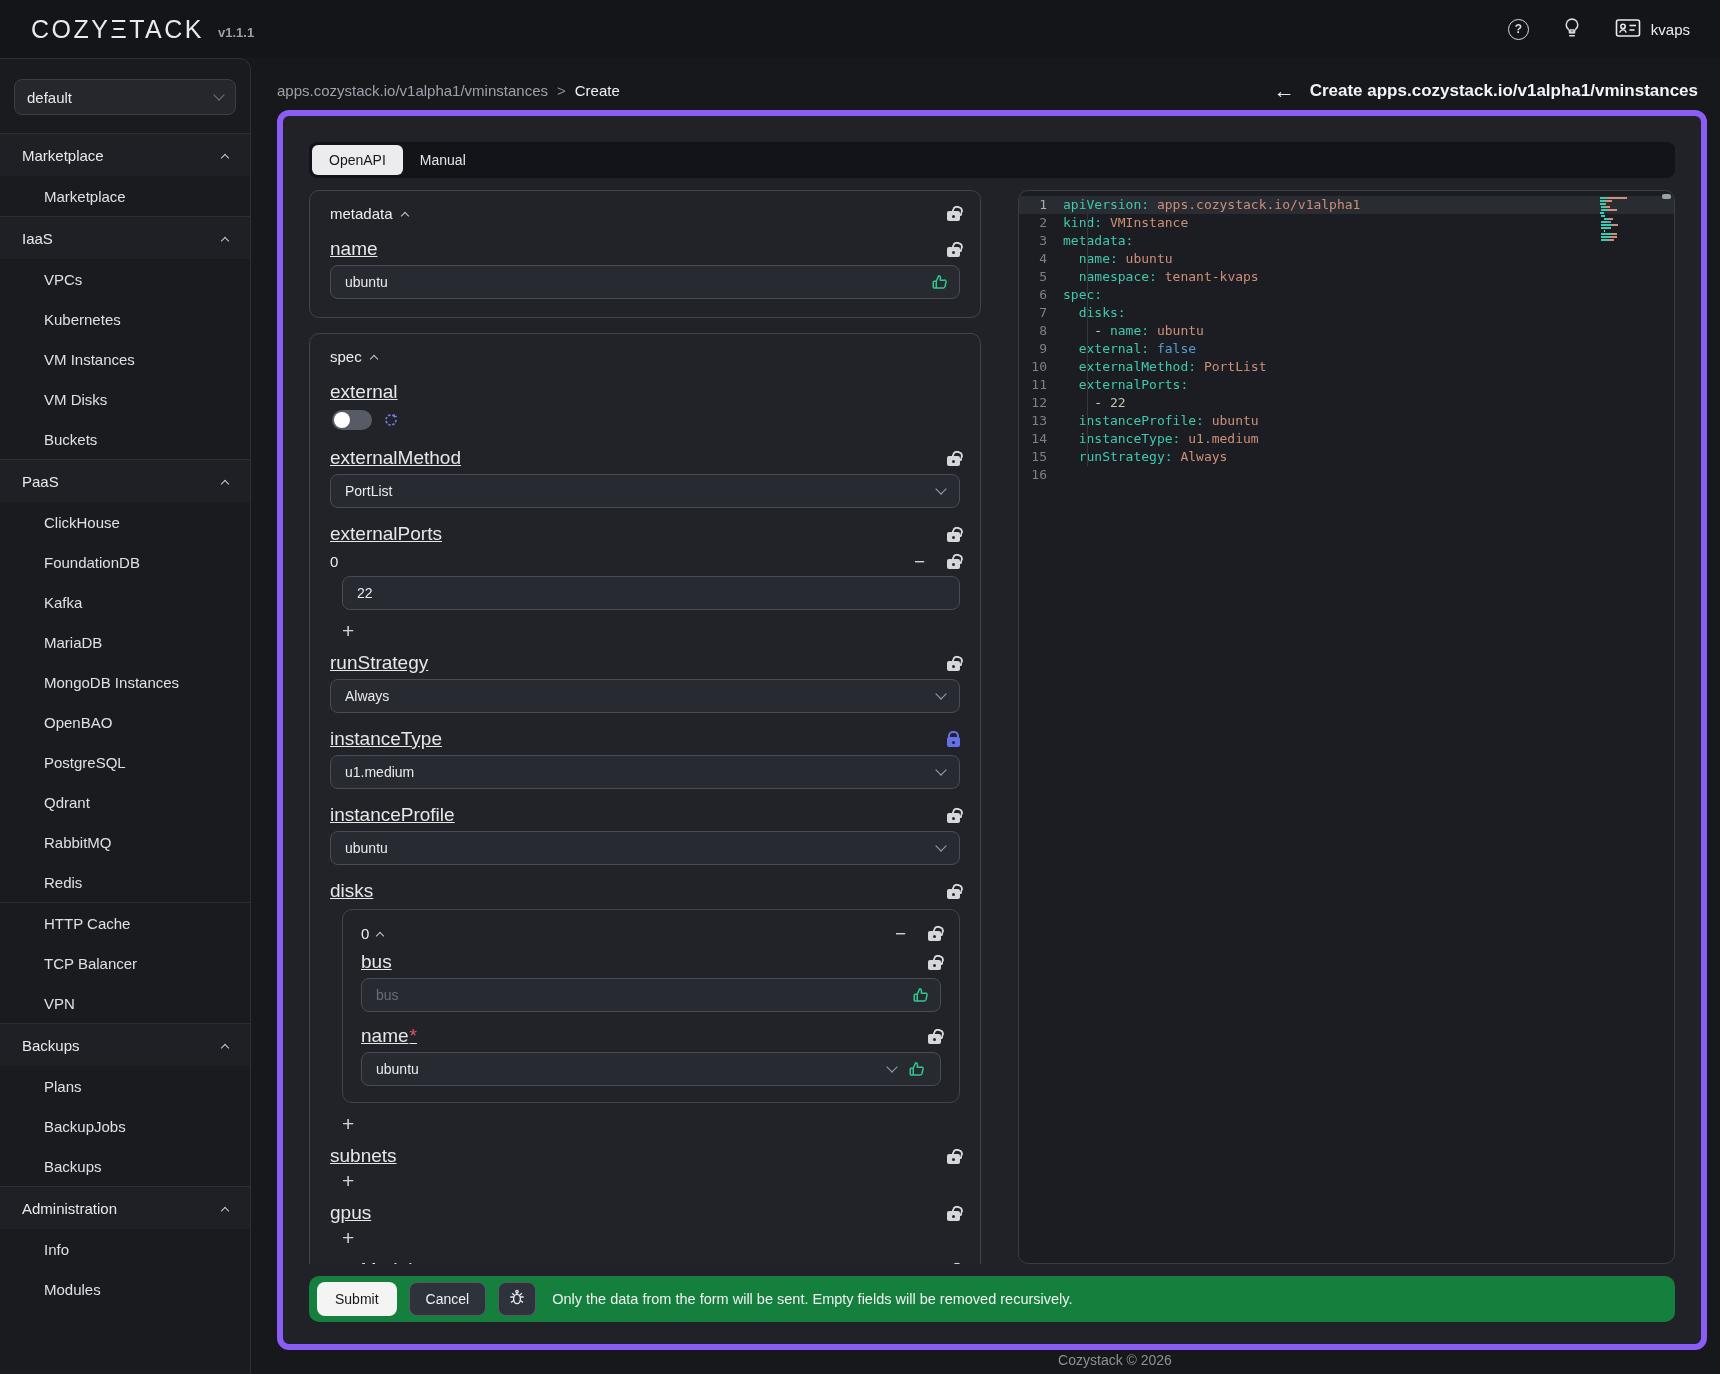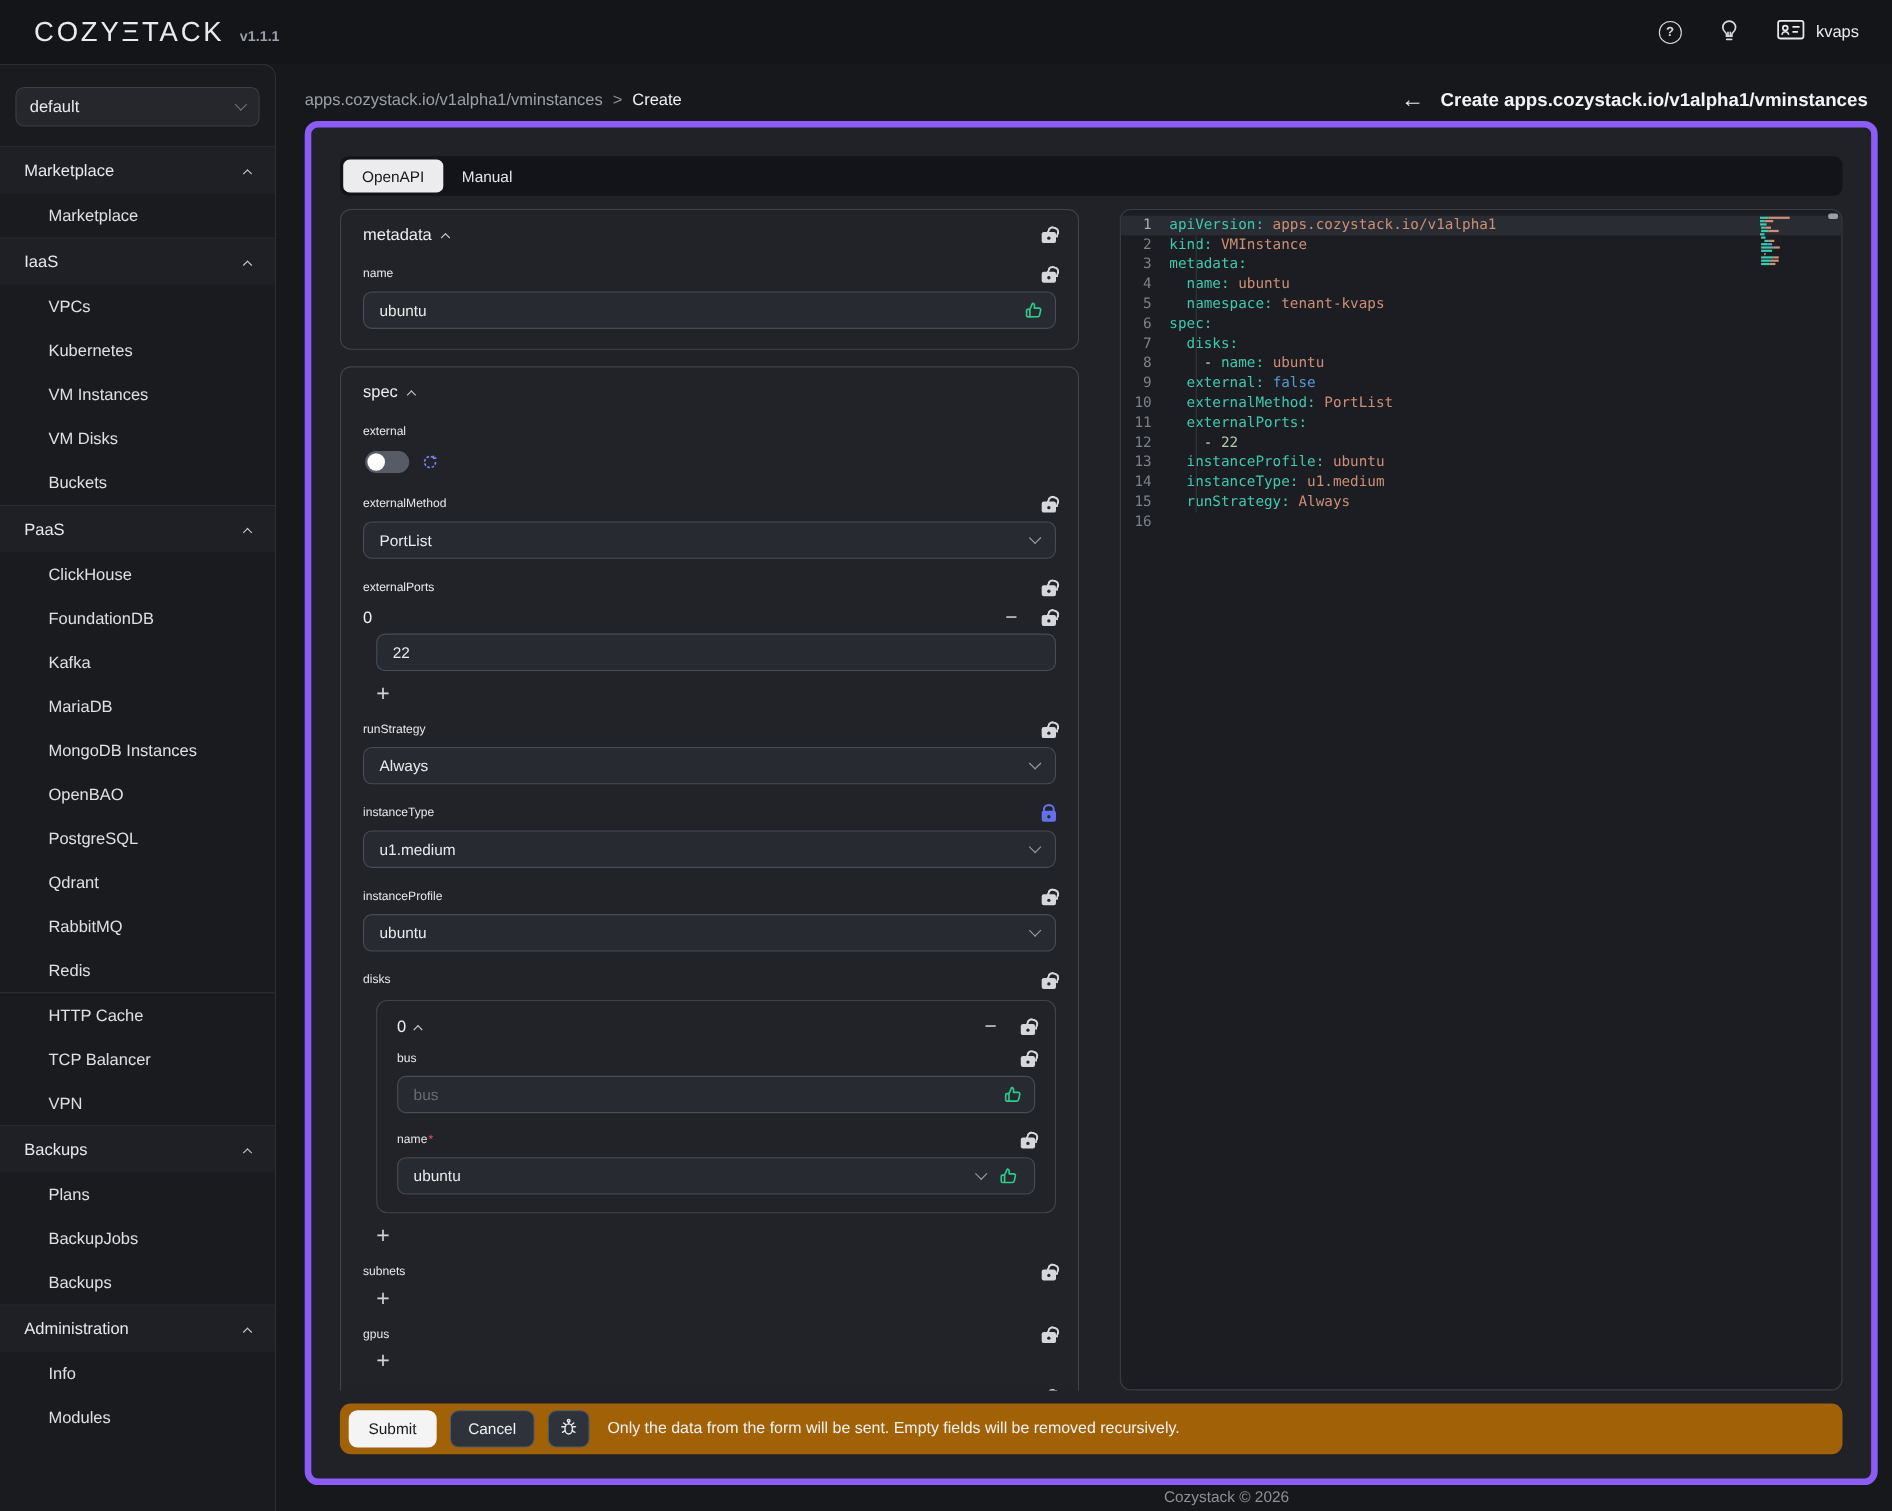--- a/index.html
+++ b/index.html
@@ -52,21 +52,21 @@
     border-radius:6px; cursor:pointer; border:none; background:none; }
   .tab.active { background:#ececee; color:#17181c; }
   .content-row { display:flex; margin-top:12px; flex:1; min-height:0; }
   .form-col { width:672px; flex:none; margin-right:37px; overflow:hidden; }
   
   .fcard { background:#222329; border:1px solid #3f434c; border-radius:10px; padding:14px 20px 18px 20px; }
   .fcard + .fcard { margin-top:15px; }
   .sec-head { display:flex; align-items:flex-start; gap:9px; height:24px; margin-bottom:8px; font-size:15px; color:#eceeef; }
   .sec-head .hrow { display:flex; align-items:center; gap:9px; cursor:pointer; }
   .label-row { display:flex; align-items:center; justify-content:space-between; height:24px; }
-  .flabel { font-size:11px; color:#e6e7e9; }
+  .flabel { font-size:19px; color:#e6e7e9;text-decoration:underline; }
   .req { color:#e25563; margin-left:1px; }
   .row-icons { display:flex; align-items:center; gap:22px; }
   
   .lock { position:relative; width:13px; height:10px; color:#d5d7db; background:currentColor;
     border-radius:2px; display:inline-block; margin-top:6px; cursor:pointer; flex:none; }
   .lock::before { content:''; position:absolute; width:7px; height:7px; border:2px solid currentColor;
     border-bottom:none; border-radius:5px 5px 0 0; top:-6px; left:1px; }
   .lock.open::before { transform:translate(3px,-1px) rotate(18deg); transform-origin:bottom left; }
   .lock::after { content:''; position:absolute; left:50%; top:3.5px; width:3px; height:3px;
     margin-left:-1.5px; background:#24262c; border-radius:50%; }
@@ -99,21 +99,21 @@
   .code-line.active { background:#2a2c33; }
   .ln { width:44px; flex:none; text-align:right; padding-right:16px; color:#7b8089; }
   .code-line.active .ln { color:#a8adb5; }
   .code-text { white-space:pre; }
   .indent-guide { position:absolute; left:68px; top:23px; width:1px; height:252px; background:#33363e; }
   .minimap { position:absolute; top:6px; right:16px; width:58px; }
   .mm-line { height:2px; margin-bottom:1px; white-space:nowrap; font-size:0; }
   .mm-line span { display:inline-block; height:2px; }
   .scroll-thumb { position:absolute; top:3px; right:3px; width:9px; height:5px; background:#9aa0a8; border-radius:2px; cursor:grab; }
   
-  .action-bar { margin-top:12px; flex:none; height:46px; background:#a16207; border-radius:10px;
+  .action-bar { margin-top:12px; flex:none; height:46px; background:#15803d; border-radius:10px;
     display:flex; align-items:center; padding:0 8px; gap:12px; }
   .btn-submit { height:34px; padding:0 18px; background:#f4f4f5; color:#16171b; font-size:14px; font-weight:500;
     border:none; border-radius:8px; cursor:pointer; font-family:"Liberation Sans", sans-serif; }
   .btn-cancel { height:34px; padding:0 16px; background:#2e323b; color:#f0f1f3; font-size:14px;
     border:1px solid #545a66; border-radius:8px; cursor:pointer; font-family:"Liberation Sans", sans-serif; }
   .btn-bug { height:34px; width:38px; background:#2e323b; border:1px solid #545a66; border-radius:8px;
     display:flex; align-items:center; justify-content:center; cursor:pointer; }
   .bar-note { color:#f0f1f3; font-size:14.5px; margin-left:4px; }
   
   .footer { position:absolute; left:1115px; transform:translateX(-50%); bottom:6px;

